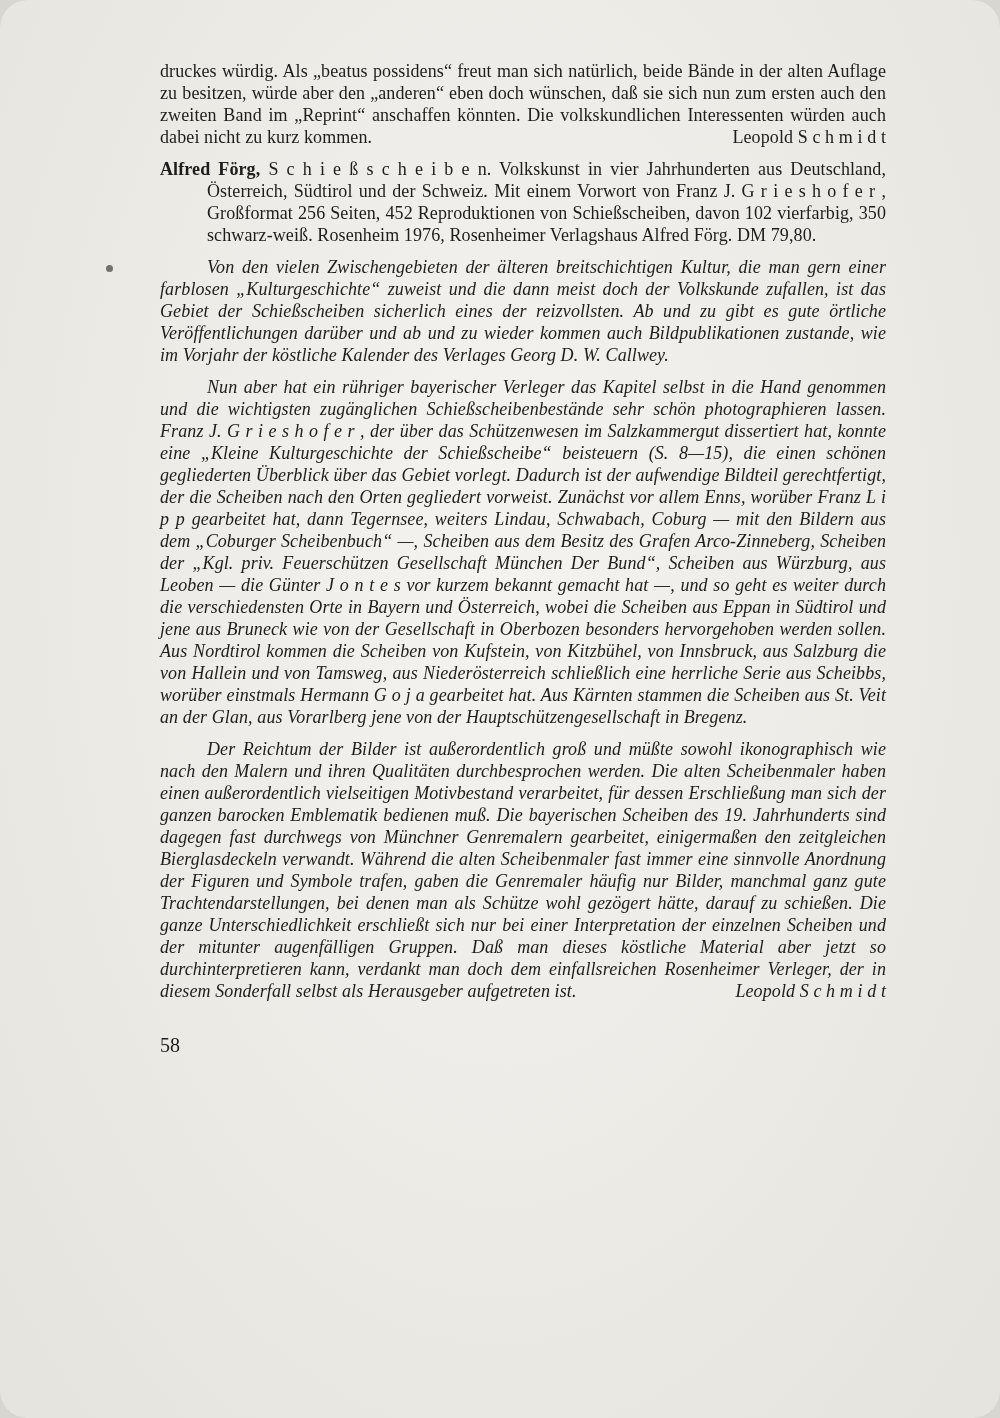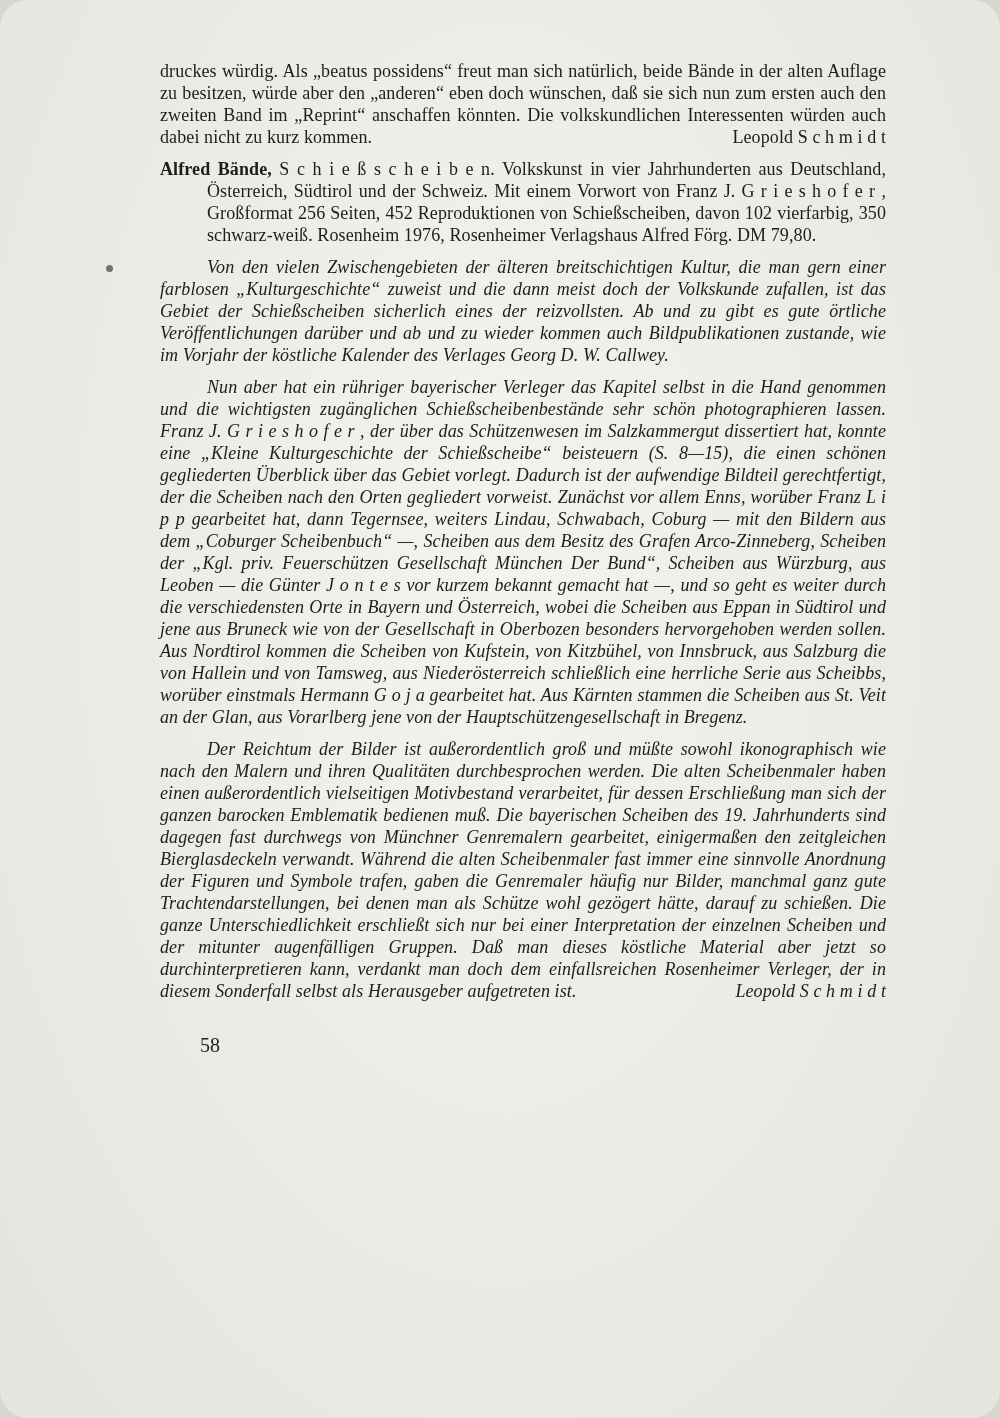--- a/index.html
+++ b/index.html
@@ -37,21 +37,20 @@
   .author { font-weight: bold; }
   .sig {
     float: right;
     white-space: nowrap;
     padding-left: 20px;
   }
   .page-number {
     margin-top: 32px;
     font-size: 20px;
     text-align: left;
-    margin-left: 40px;
   }
   .scan-speck {
     position: absolute;
     left: 106px;
     top: 265px;
     width: 7px;
     height: 7px;
     border-radius: 50%;
     background: #55524c;
     opacity: 0.8;
@@ -64,21 +63,21 @@
   <div class="scan-speck"></div>
 
   <div class="content">
 
     <p class="para no-indent">
       <span>druckes würdig. Als „beatus possidens“ freut man sich natürlich, beide Bände in der alten Auflage zu besitzen, würde aber den „anderen“ eben doch wünschen, daß sie sich nun zum ersten auch den zweiten Band im „Reprint“ anschaffen könnten. Die volkskundlichen Interessenten würden auch dabei nicht zu kurz kommen.</span>
       <span class="sig">Leopold S c h m i d t</span>
     </p>
 
     <p class="para hanging">
-      <span class="author">Alfred Bände,</span><span> S c h i e ß s c h e i b e n.  Volkskunst in vier Jahrhunderten aus Deutschland, Österreich, Südtirol und der Schweiz. Mit einem Vorwort von Franz J. G r i e s h o f e r ,  Großformat 256 Seiten, 452 Reproduktionen von Schießscheiben, davon 102 vierfarbig, 350 schwarz-weiß. Rosenheim 1976, Rosenheimer Verlagshaus Alfred Förg. DM 79,80.</span>
+      <span class="author">Alfred Förg,</span><span> S c h i e ß s c h e i b e n.  Volkskunst in vier Jahrhunderten aus Deutschland, Österreich, Südtirol und der Schweiz. Mit einem Vorwort von Franz J. G r i e s h o f e r ,  Großformat 256 Seiten, 452 Reproduktionen von Schießscheiben, davon 102 vierfarbig, 350 schwarz-weiß. Rosenheim 1976, Rosenheimer Verlagshaus Alfred Förg. DM 79,80.</span>
     </p>
 
     <p class="para indent">Von den vielen Zwischengebieten der älteren breitschichtigen Kultur, die man gern einer farblosen „Kulturgeschichte“ zuweist und die dann meist doch der Volkskunde zufallen, ist das Gebiet der Schießscheiben sicherlich eines der reizvollsten. Ab und zu gibt es gute örtliche Veröffentlichungen darüber und ab und zu wieder kommen auch Bildpublikationen zustande, wie im Vorjahr der köstliche Kalender des Verlages Georg D. W. Callwey.</p>
 
     <p class="para indent">Nun aber hat ein rühriger bayerischer Verleger das Kapitel selbst in die Hand genommen und die wichtigsten zugänglichen Schießscheibenbestände sehr schön photographieren lassen. Franz J. G r i e s h o f e r ,  der über das Schützenwesen im Salzkammergut dissertiert hat, konnte eine „Kleine Kulturgeschichte der Schießscheibe“ beisteuern (S. 8—15), die einen schönen gegliederten Überblick über das Gebiet vorlegt. Dadurch ist der aufwendige Bildteil gerechtfertigt, der die Scheiben nach den Orten gegliedert vorweist. Zunächst vor allem Enns, worüber Franz L i p p  gearbeitet hat, dann Tegernsee, weiters Lindau, Schwabach, Coburg — mit den Bildern aus dem „Coburger Scheibenbuch“ —, Scheiben aus dem Besitz des Grafen Arco-Zinneberg, Scheiben der „Kgl. priv. Feuerschützen Gesellschaft München Der Bund“, Scheiben aus Würzburg, aus Leoben — die Günter J o n t e s  vor kurzem bekannt gemacht hat —, und so geht es weiter durch die verschiedensten Orte in Bayern und Österreich, wobei die Scheiben aus Eppan in Südtirol und jene aus Bruneck wie von der Gesellschaft in Oberbozen besonders hervorgehoben werden sollen. Aus Nordtirol kommen die Scheiben von Kufstein, von Kitzbühel, von Innsbruck, aus Salzburg die von Hallein und von Tamsweg, aus Niederösterreich schließlich eine herrliche Serie aus Scheibbs, worüber einstmals Hermann G o j a  gearbeitet hat. Aus Kärnten stammen die Scheiben aus St. Veit an der Glan, aus Vorarlberg jene von der Hauptschützengesellschaft in Bregenz.</p>
 
     <p class="para indent">
       <span>Der Reichtum der Bilder ist außerordentlich groß und müßte sowohl ikonographisch wie nach den Malern und ihren Qualitäten durchbesprochen werden. Die alten Scheibenmaler haben einen außerordentlich vielseitigen Motivbestand verarbeitet, für dessen Erschließung man sich der ganzen barocken Emblematik bedienen muß. Die bayerischen Scheiben des 19. Jahrhunderts sind dagegen fast durchwegs von Münchner Genremalern gearbeitet, einigermaßen den zeitgleichen Bierglasdeckeln verwandt. Während die alten Scheibenmaler fast immer eine sinnvolle Anordnung der Figuren und Symbole trafen, gaben die Genremaler häufig nur Bilder, manchmal ganz gute Trachtendarstellungen, bei denen man als Schütze wohl gezögert hätte, darauf zu schießen. Die ganze Unterschiedlichkeit erschließt sich nur bei einer Interpretation der einzelnen Scheiben und der mitunter augenfälligen Gruppen. Daß man dieses köstliche Material aber jetzt so durchinterpretieren kann, verdankt man doch dem einfallsreichen Rosenheimer Verleger, der in diesem Sonderfall selbst als Herausgeber aufgetreten ist.</span>
       <span class="sig">Leopold S c h m i d t</span>
     </p>

